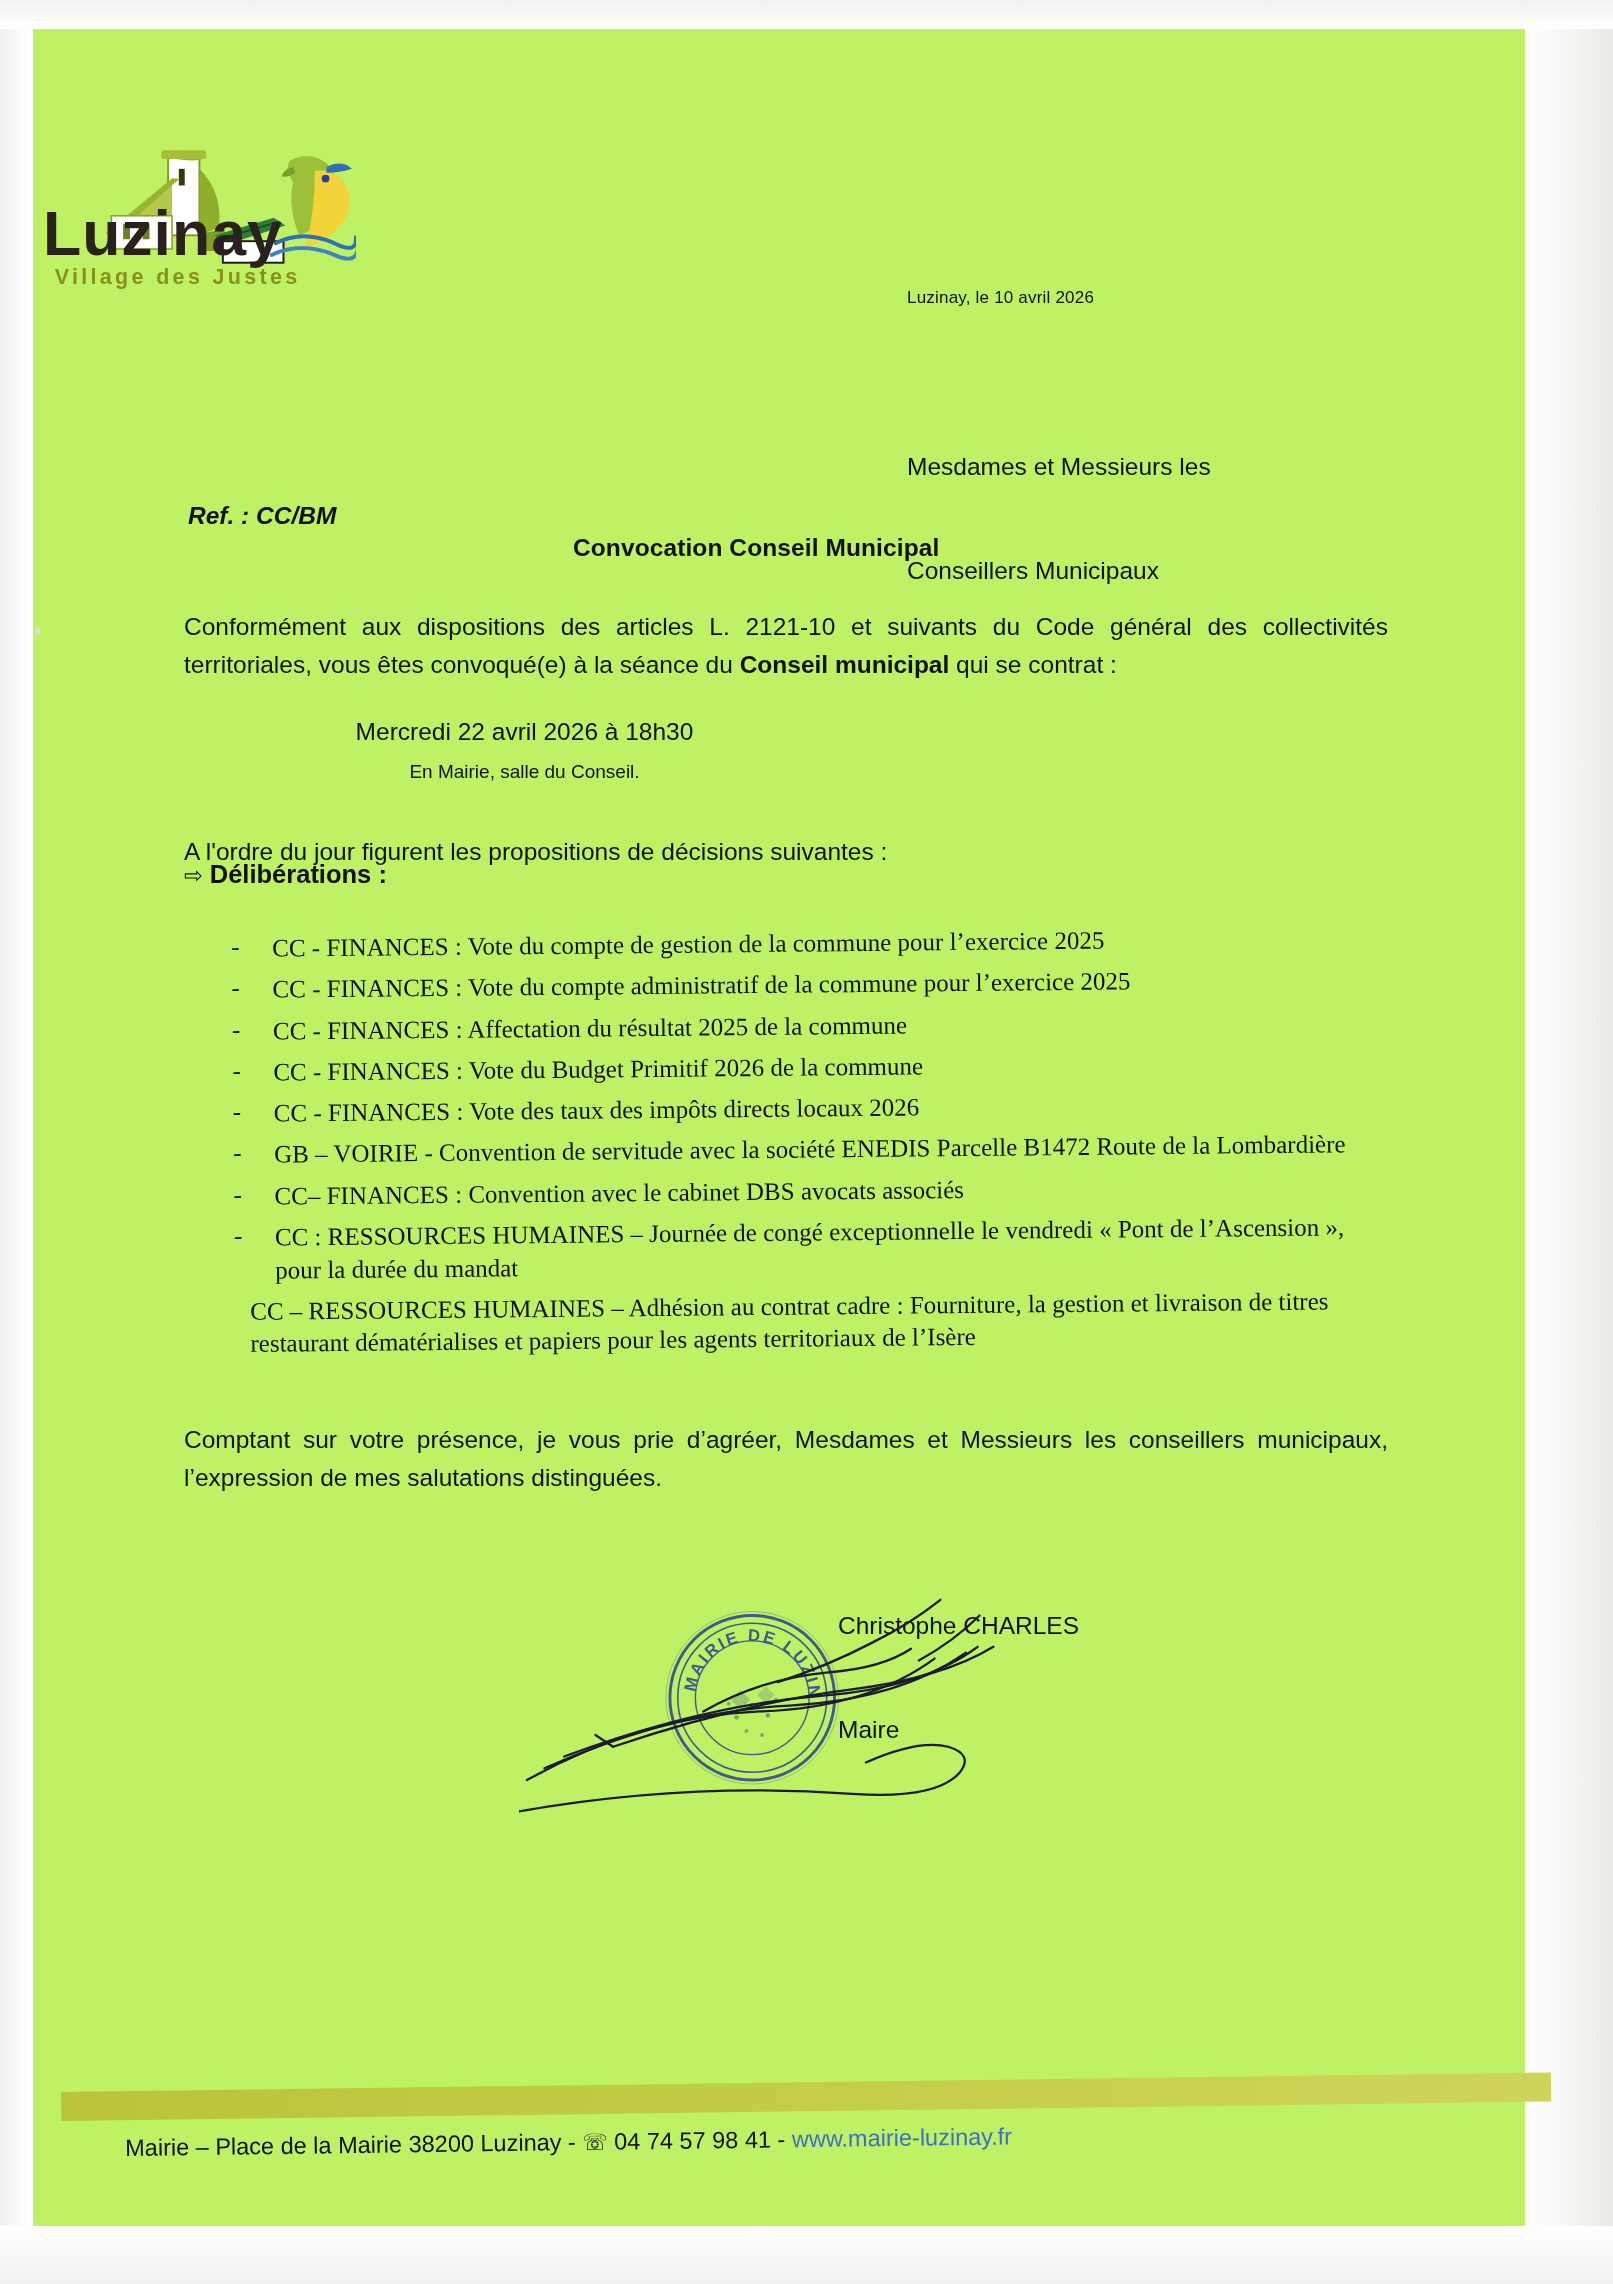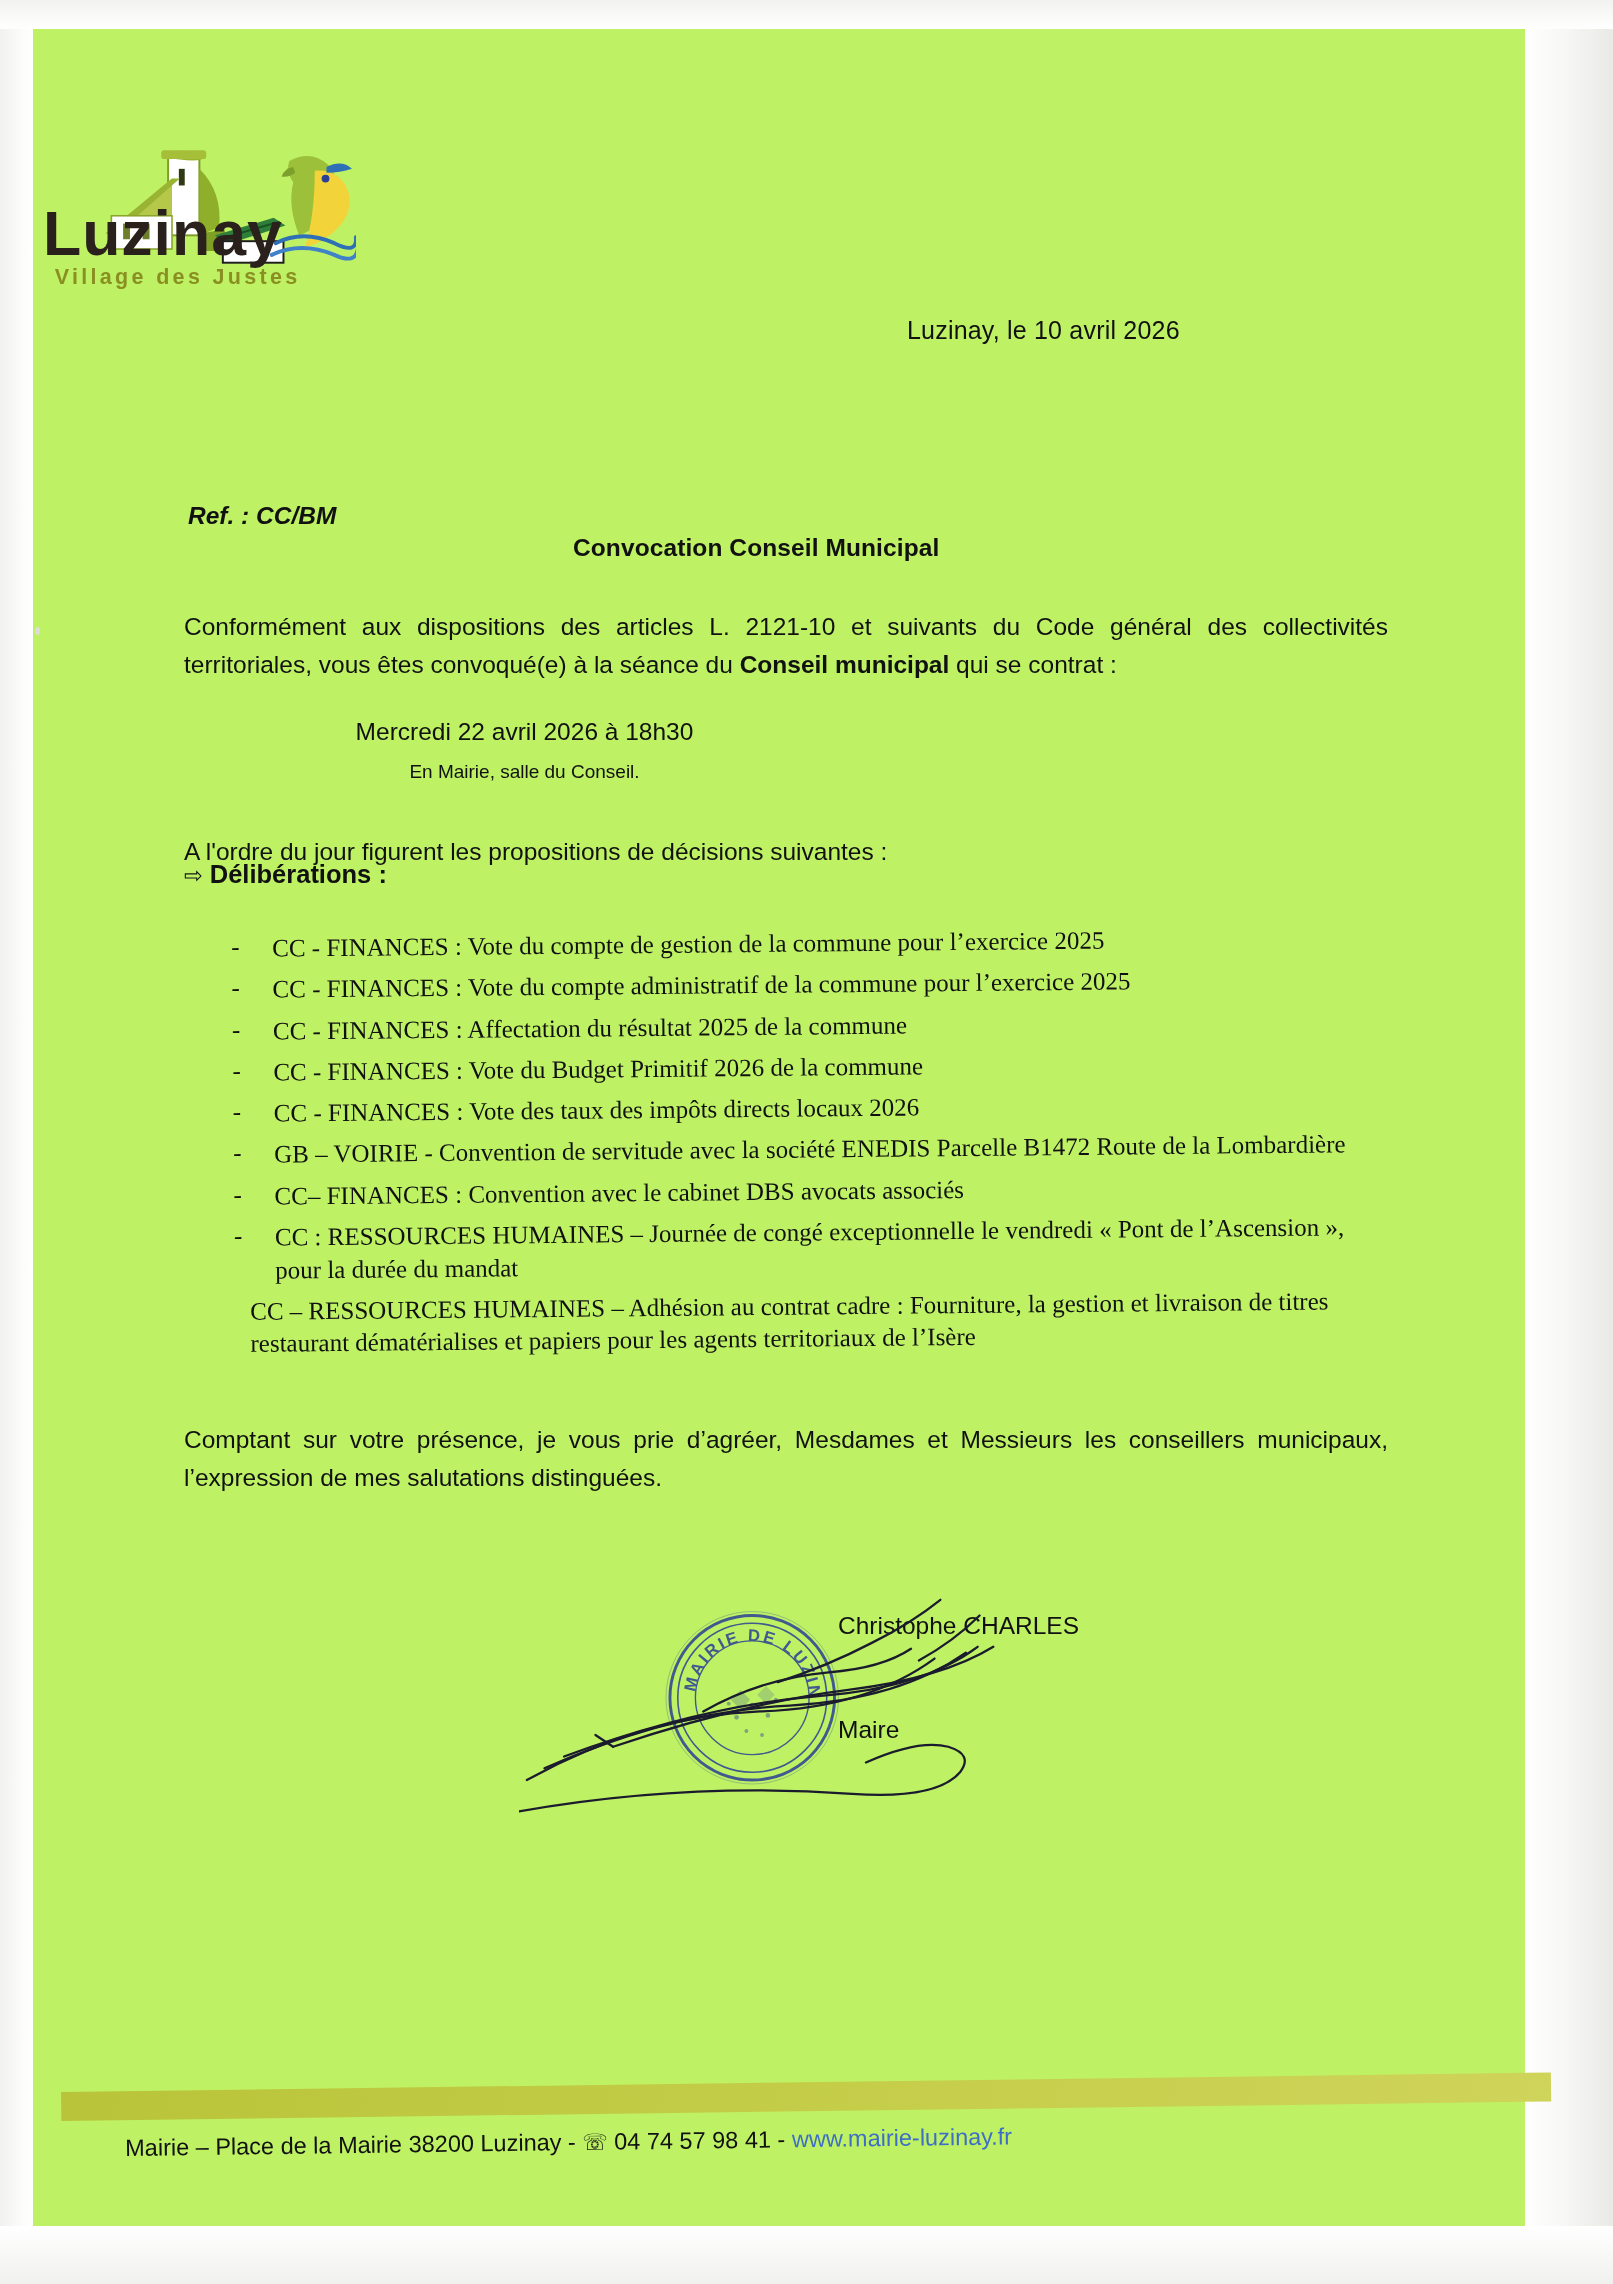--- a/index.html
+++ b/index.html
@@ -66,22 +66,22 @@
   .tx {
     position: absolute;
     white-space: pre-wrap;
   }
   .sans {
     font-family: "Liberation Sans", sans-serif;
     font-stretch: condensed;
   }
 
   #date-line {
-    left: 907px; top: 316px;
-    font-size: 25px;
+    left: 907px; top: 288px;
+    font-size: 17px;
     letter-spacing: 0.2px;
   }
   #addressee {
     left: 907px; top: 380px;
     font-size: 24.5px;
     line-height: 1.42;
   }
   #ref-line {
     left: 188px; top: 502px;
     font-size: 24.5px;
@@ -247,20 +247,24 @@
         <path d="M244 140 q30 -14 64 0 q22 10 24 -6" stroke="#3f82c9" stroke-width="4" fill="none" stroke-linecap="round"></path>
       </g>
 
       <text x="10" y="140" font-family="Liberation Sans, sans-serif" font-size="64" font-weight="bold" fill="#2b211c" letter-spacing="1">Luzinay</text>
       <text x="22" y="170" font-family="Liberation Sans, sans-serif" font-size="22" font-weight="bold" fill="#8a8f22" letter-spacing="3.4">Village des Justes</text>
     </svg>
   </div>
 
   <div class="tx sans" id="date-line">Luzinay, le 10 avril 2026</div>
 
+  <div class="tx sans" id="addressee">
+    <div>Mesdames et Messieurs les</div>
+    <div>Conseillers Municipaux</div>
+  </div>
 
   <div class="tx sans" id="ref-line">Ref. : CC/BM</div>
 
   <div class="tx sans" id="doc-title">Convocation Conseil Municipal</div>
 
   <div class="tx sans" id="intro-para"><span>Conformément aux dispositions des articles L. 2121-10 et suivants du Code général des collectivités territoriales, vous êtes convoqué(e) à la séance du </span><b>Conseil municipal</b><span> qui se contrat :</span></div>
 
   <div class="tx sans" id="meeting-when">Mercredi 22 avril 2026 à 18h30</div>
   <div class="tx sans" id="meeting-where">En Mairie, salle du Conseil.</div>
 

